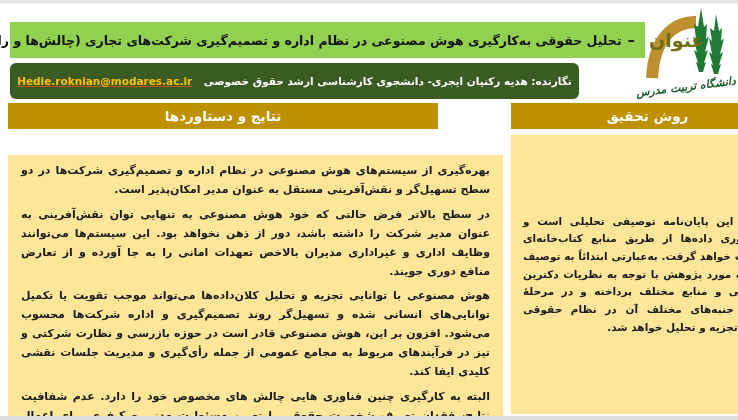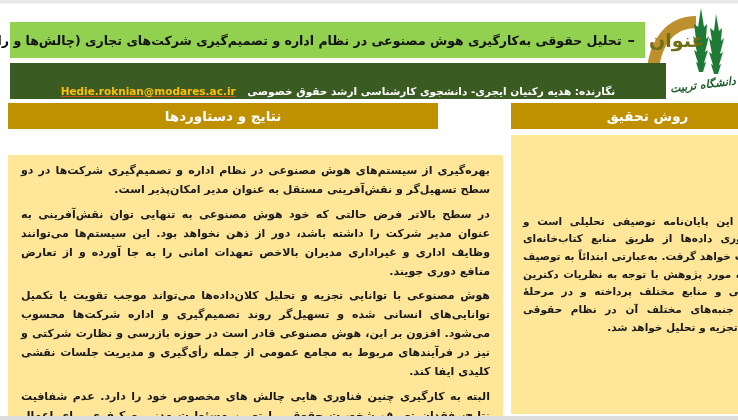--- a/index.html
+++ b/index.html
@@ -40,24 +40,24 @@
     display: flex; align-items: center; justify-content: center;
     white-space: nowrap;
   }
   .title-word {
     color: #6e6e12; font-size: 19px; font-weight: bold; margin-left: 14px;
   }
   .title-sep { color: #222; font-size: 15px; font-weight: bold; margin-left: 6px; }
   .title-text { color: #111; font-size: 12.5px; font-weight: bold; }
   
   .authors-bar {
-    position: absolute; left: 10px; top: 63px; width: 656px; height: 36px;
+    position: absolute; left: 10px; top: 63px; width: 569px; height: 36px;
     background: #3a5b22;
-    display: flex; flex-direction: column; justify-content: flex-end;
-    align-items: center; padding: 2px 0;
+    display: flex; flex-direction: column; justify-content: center;
+    align-items: center; padding: 2px 0; border-radius: 6px;
   }
   .author-line {
     color: #ffffff; font-size: 10.5px; font-weight: bold; white-space: nowrap;
   }
   .author-line .email {
     direction: ltr; unicode-bidi: embed;
     color: #ffc000; text-decoration: underline;
     text-decoration-color: #c9501e;
     font-size: 10.5px; font-weight: bold;
     margin-right: 8px;

